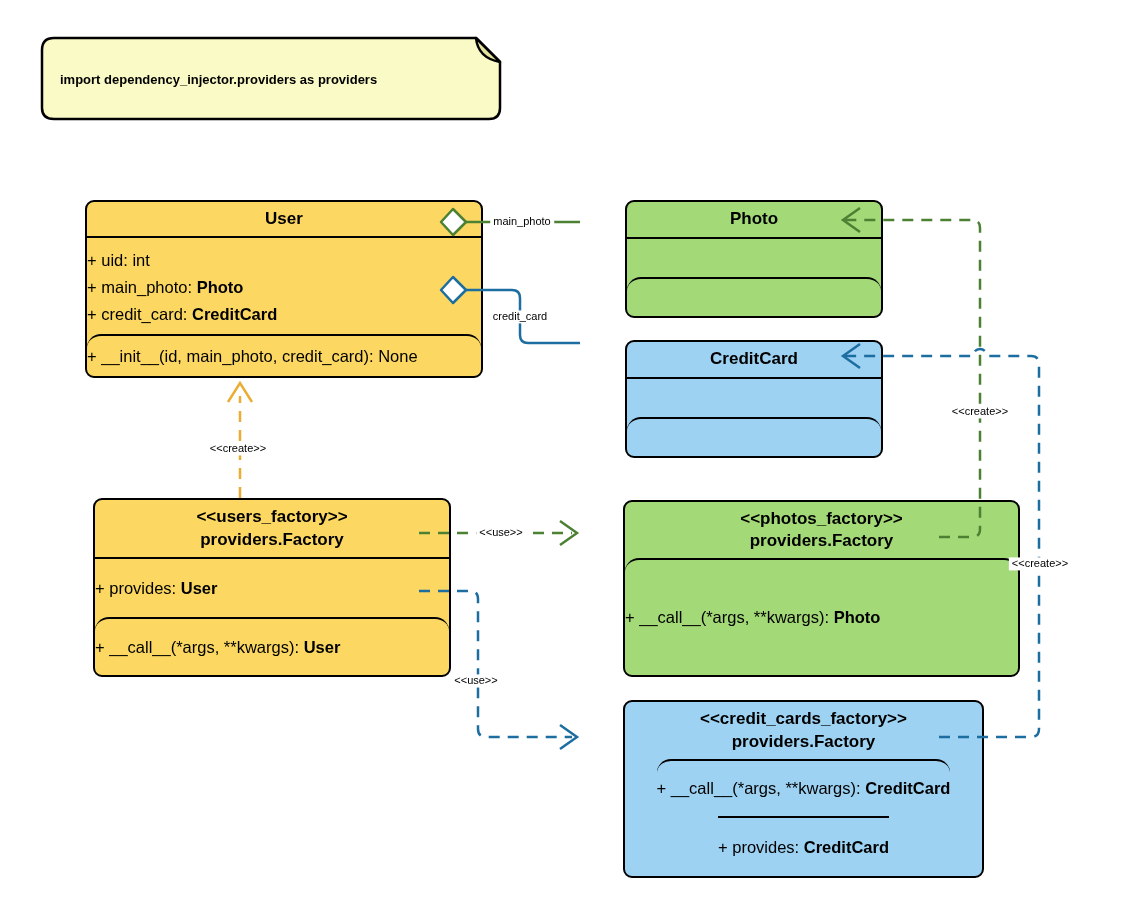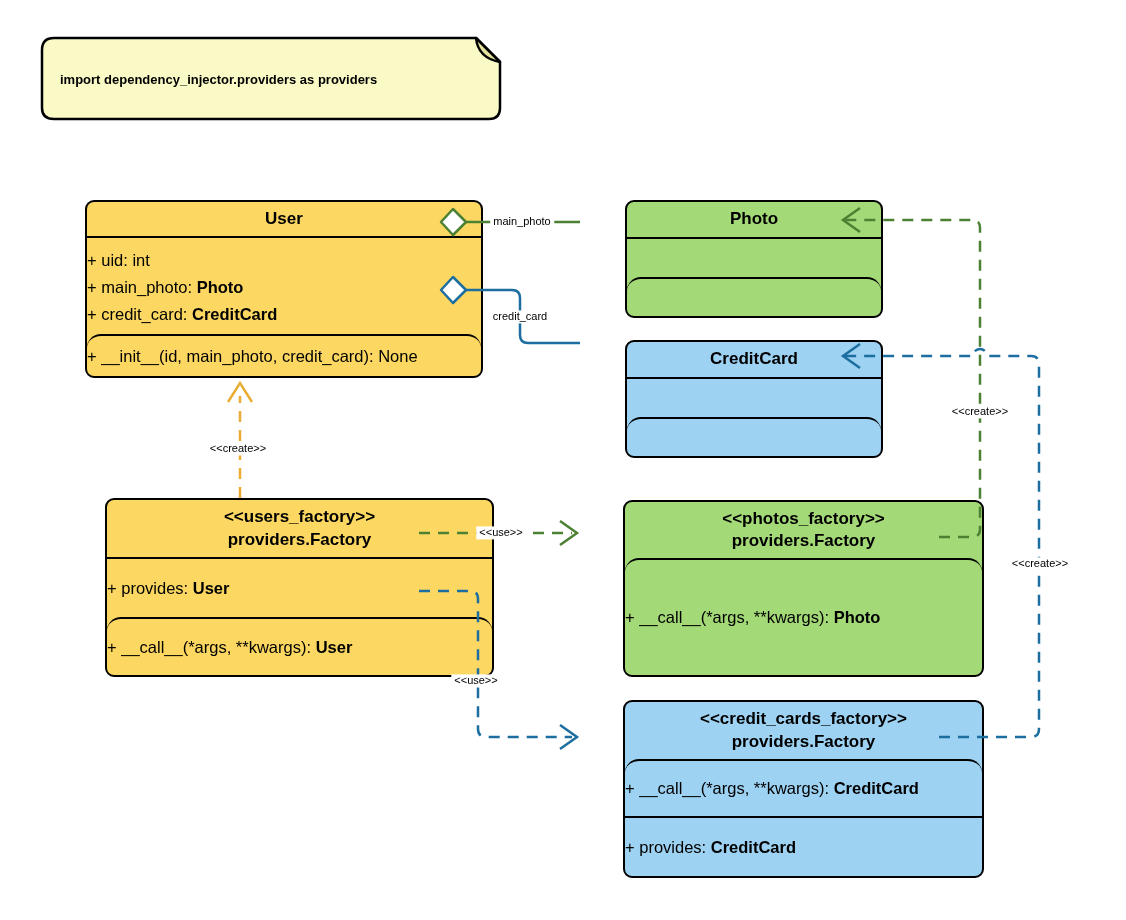--- a/index.html
+++ b/index.html
@@ -112,44 +112,44 @@
     <div class="uml-compartment" style="height:40px;"></div>
     <div class="uml-compartment grow"></div>
   </div>
 
   <div class="uml-class fill-blue" style="left:580px;top:340px;width:258px;height:118px;">
     <div class="uml-header" style="height:35px;">CreditCard</div>
     <div class="uml-compartment" style="height:40px;"></div>
     <div class="uml-compartment grow"></div>
   </div>
 
-  <div class="uml-class fill-yellow" style="left:60px;top:498px;width:389px;height:179px;">
+  <div class="uml-class fill-yellow" style="left:48px;top:498px;width:358px;height:179px;">
     <div class="uml-header" style="height:57px;">
       <div>&lt;&lt;users_factory&gt;&gt;</div>
       <div>providers.Factory</div>
     </div>
     <div class="uml-compartment vcenter" style="height:60px;">
       <div class="member"><span>+ provides: </span><span class="t">User</span></div>
     </div>
     <div class="uml-compartment grow vcenter">
       <div class="member"><span>+ __call__(*args, **kwargs): </span><span class="t">User</span></div>
     </div>
   </div>
 
-  <div class="uml-class fill-green" style="left:578px;top:500px;width:361px;height:177px;">
+  <div class="uml-class fill-green" style="left:578px;top:500px;width:397px;height:177px;">
     <div class="uml-header" style="height:56px;">
       <div>&lt;&lt;photos_factory&gt;&gt;</div>
       <div>providers.Factory</div>
     </div>
     <div class="uml-compartment grow vcenter">
       <div class="member"><span>+ __call__(*args, **kwargs): </span><span class="t">Photo</span></div>
     </div>
   </div>
 
-  <div class="uml-class fill-blue" style="left:578px;top:700px;width:361px;height:178px;">
+  <div class="uml-class fill-blue" style="left:578px;top:700px;width:361px;height:178px;align-items:center;">
     <div class="uml-header" style="height:57px;">
       <div>&lt;&lt;credit_cards_factory&gt;&gt;</div>
       <div>providers.Factory</div>
     </div>
     <div class="uml-compartment grow vcenter">
       <div class="member"><span>+ __call__(*args, **kwargs): </span><span class="t">CreditCard</span></div>
     </div>
     <div class="uml-compartment vcenter" style="height:60px;">
       <div class="member"><span>+ provides: </span><span class="t">CreditCard</span></div>
     </div>

